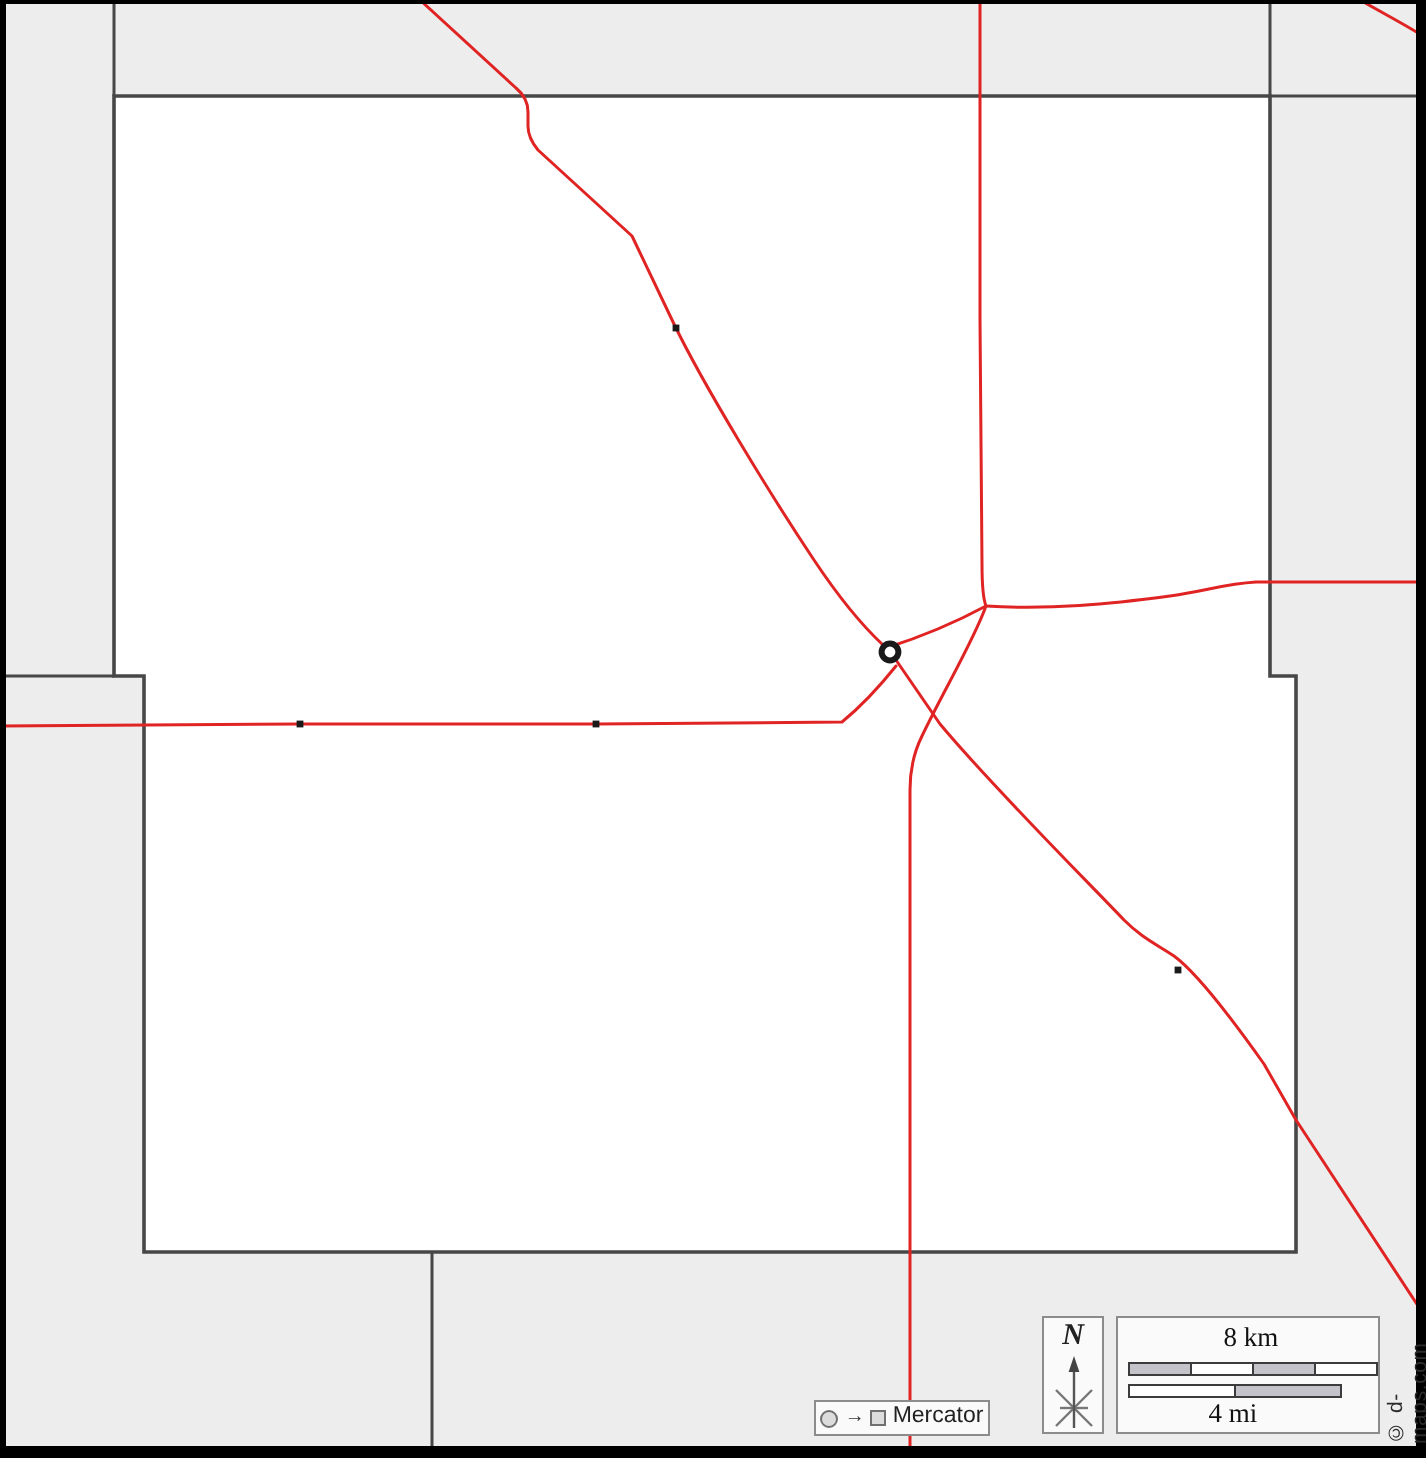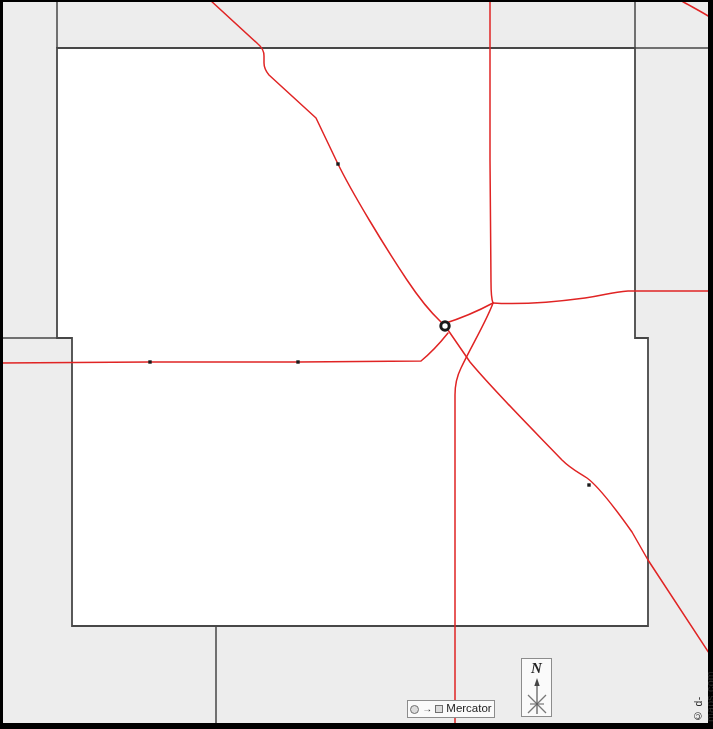--- a/index.html
+++ b/index.html
@@ -113,16 +113,30 @@
     <div class="north-label">N</div>
     <svg class="compass" width="30" height="42" viewBox="0 0 30 42">
       <line x1="6" y1="20" x2="24" y2="38"></line>
       <line x1="24" y1="20" x2="6" y2="38"></line>
       <line x1="8" y1="29" x2="22" y2="29"></line>
       <line class="main" x1="15" y1="9" x2="15" y2="39"></line>
       <polygon points="15,3 12.3,11 17.7,11"></polygon>
     </svg>
   </div>
 
+  <div class="widget scale-box">
+    <div class="scale-km-label">8 km</div>
+    <div class="bar bar-km">
+      <span class="seg g"></span>
+        <span class="seg w"></span>
+        <span class="seg g"></span>
+        <span class="seg w"></span>
+    </div>
+    <div class="bar bar-mi">
+      <span class="seg w"></span>
+        <span class="seg g"></span>
+    </div>
+    <div class="scale-mi-label">4 mi</div>
+  </div>
 
   <div class="copyright">© d-maps.com</div>
 
 </div>
 
 </body></html>

